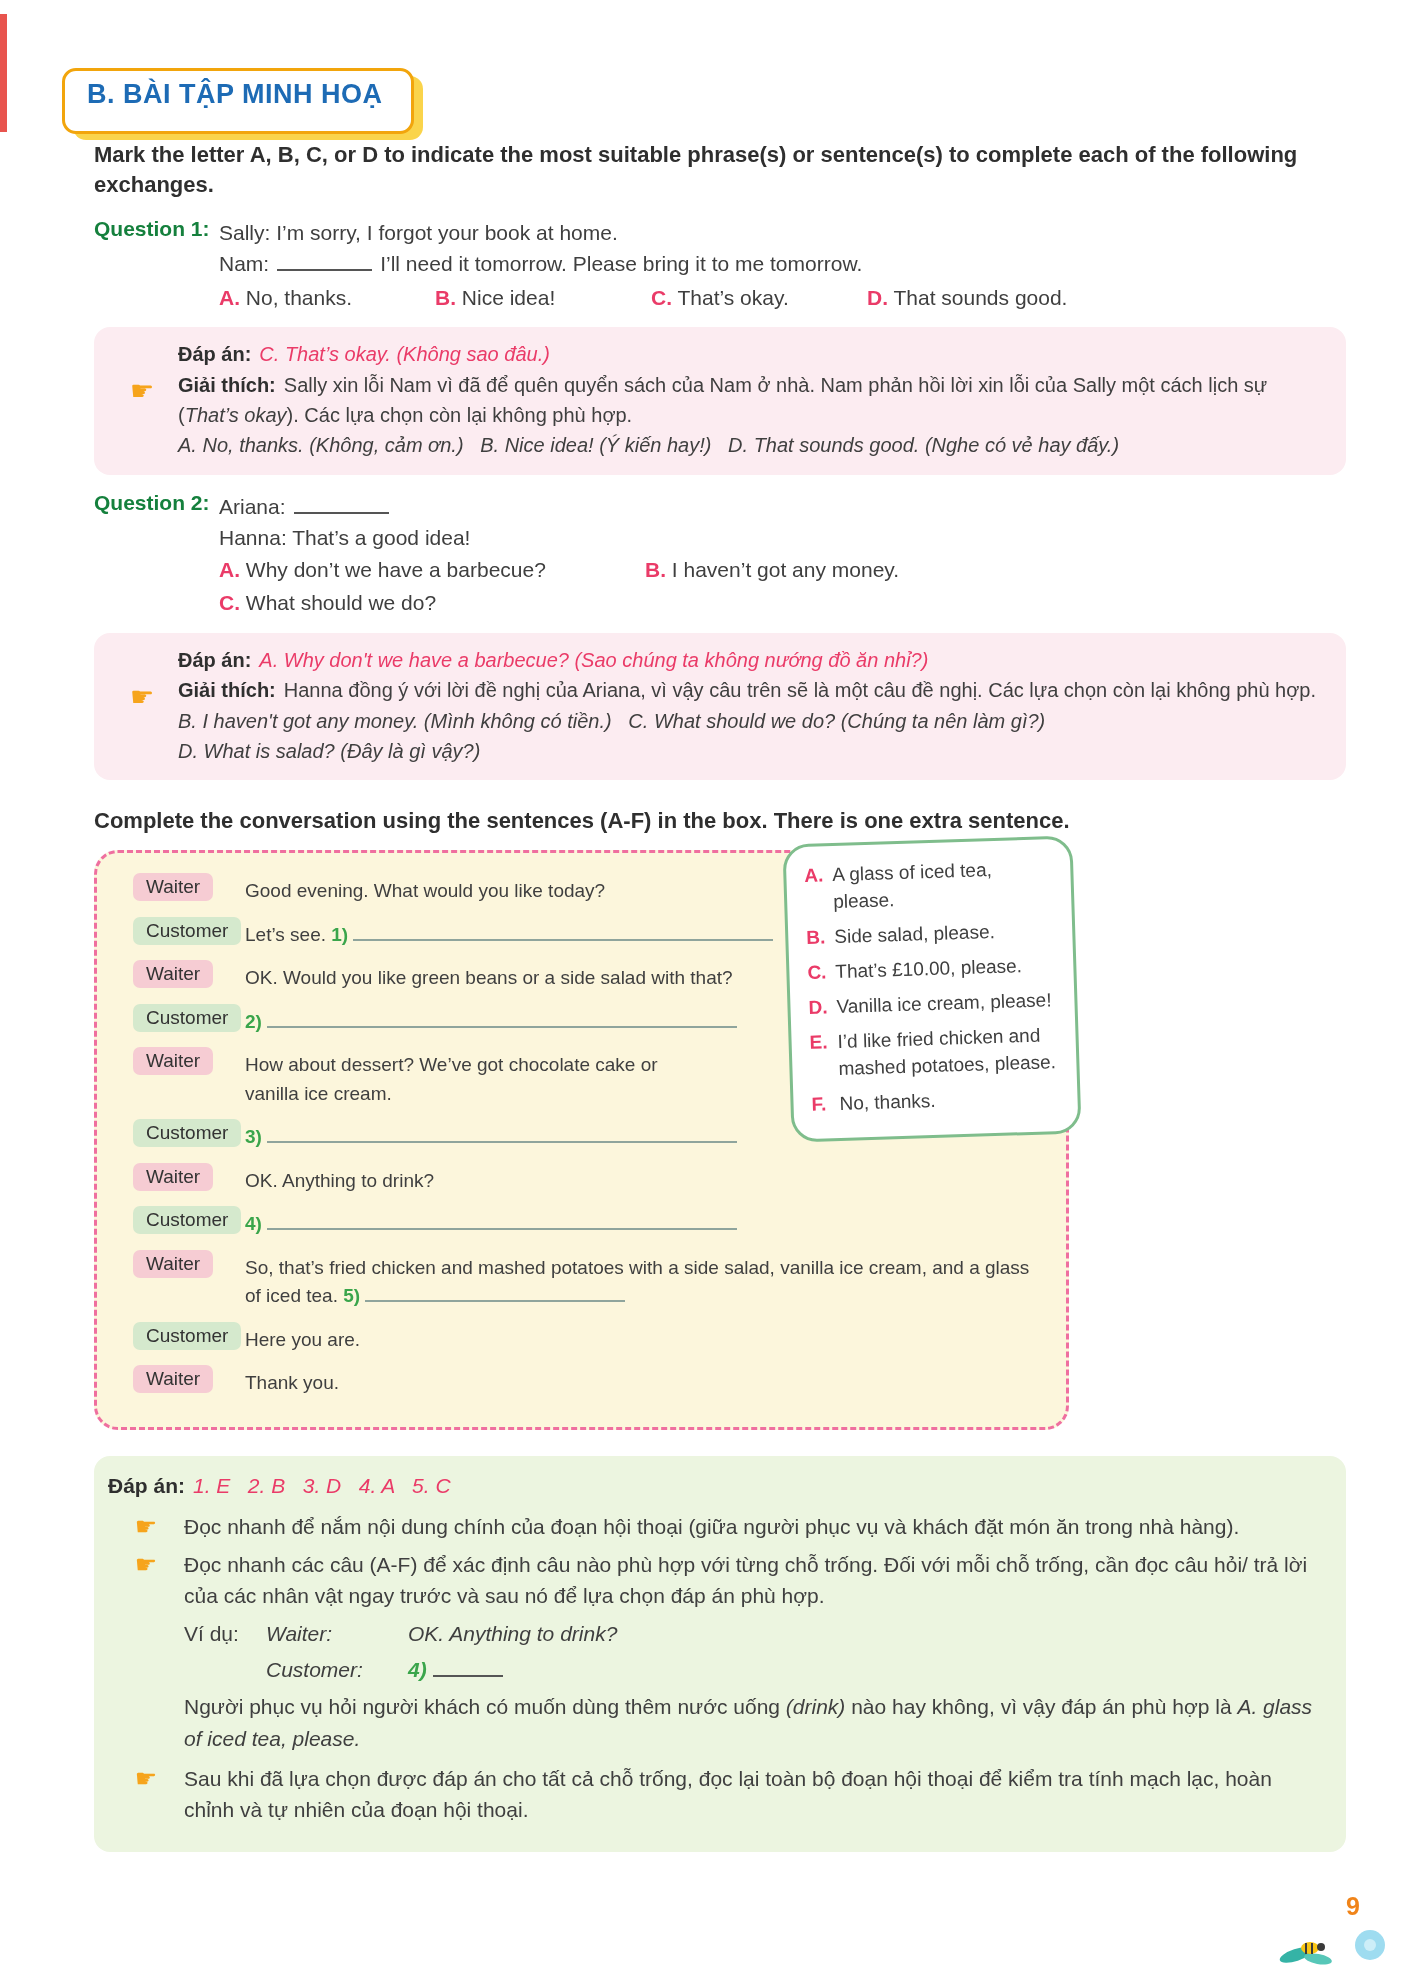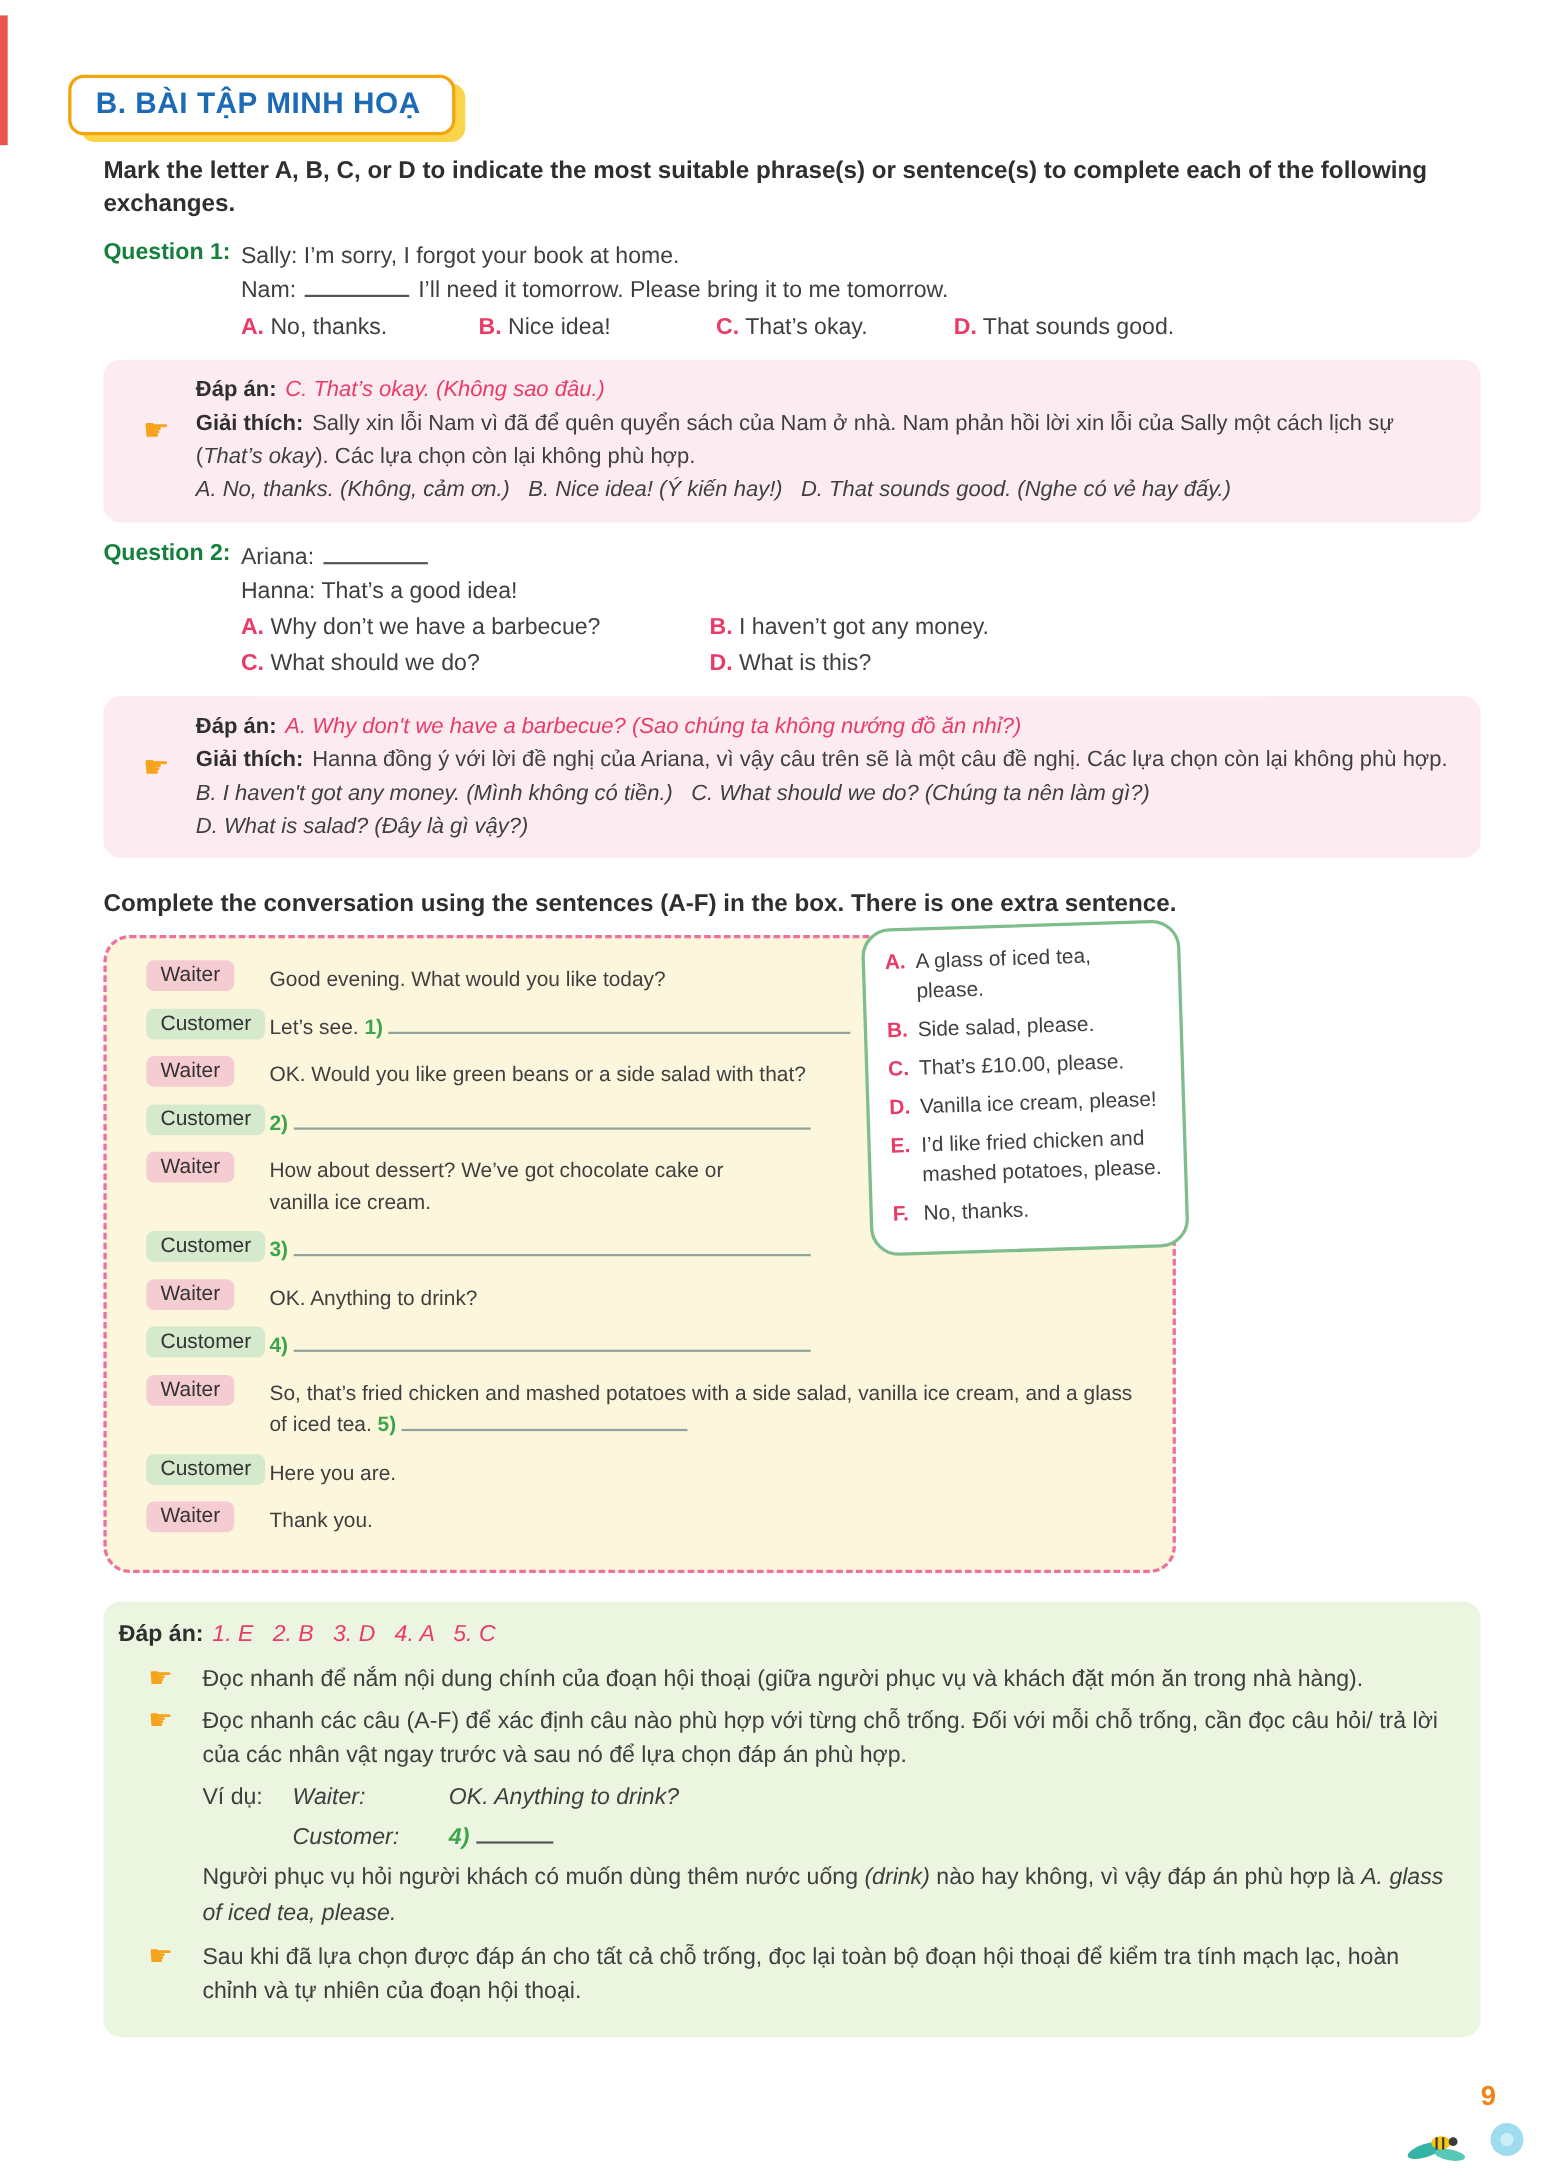--- a/index.html
+++ b/index.html
@@ -5,21 +5,21 @@
   * { margin:0; padding:0; box-sizing:border-box; }
   html,body { background:#ffffff; }
   .page {
     position:relative; width:1418px; height:1985px; background:#ffffff;
     font-family:"Liberation Sans", sans-serif; color:#3f3f3f; overflow:hidden;
   }
   .red-edge { position:absolute; left:0; top:14px; width:7px; height:118px; background:#e8544e; }
 
   .badge {
     position:absolute; left:62px; top:68px; background:#ffffff;
-    border:3px solid #f2a50c; border-radius:14px; padding:8px 28px 10px 22px;
+    border:3px solid #f2a50c; border-radius:14px; padding:8px 28px 21px 22px;
     box-shadow:10px 7px 0 -1px #fad44b;
   }
   .badge-text { color:#1d6bb5; font-weight:bold; font-size:27px; letter-spacing:.5px; }
 
   .content { position:absolute; left:94px; top:140px; width:1252px; }
   .instruction { font-weight:bold; font-size:22px; line-height:1.38; color:#2f2f2f; }
 
   .question { display:flex; margin-top:16px; font-size:21px; }
   .q-label { flex:none; width:125px; color:#15803d; font-weight:bold; }
   .q-body { flex:1; line-height:1.5; }
@@ -124,21 +124,20 @@
       <div class="q-label">Question 2:</div>
       <div class="q-body">
         <div class="q-line">
           <span>Ariana:</span><span class="ublank"></span>
         </div>
         <div class="q-line">Hanna: That’s a good idea!</div>
         <div class="opt-grid">
           <span><span class="letter">A.</span> <span>Why don’t we have a barbecue?</span></span>
           <span><span class="letter">B.</span> <span>I haven’t got any money.</span></span>
           <span><span class="letter">C.</span> <span>What should we do?</span></span>
-          <span><span class="letter">D.</span> <span>What is this?</span></span>
         </div>
       </div>
     </div>
 
     <div class="ansbox">
       <span class="hand">☛</span>
       <div>
         <span class="bold-label">Đáp án:</span><span class="pink-it">A. Why don't we have a barbecue? (Sao chúng ta không nướng đồ ăn nhỉ?)</span>
       </div>
       <div>

